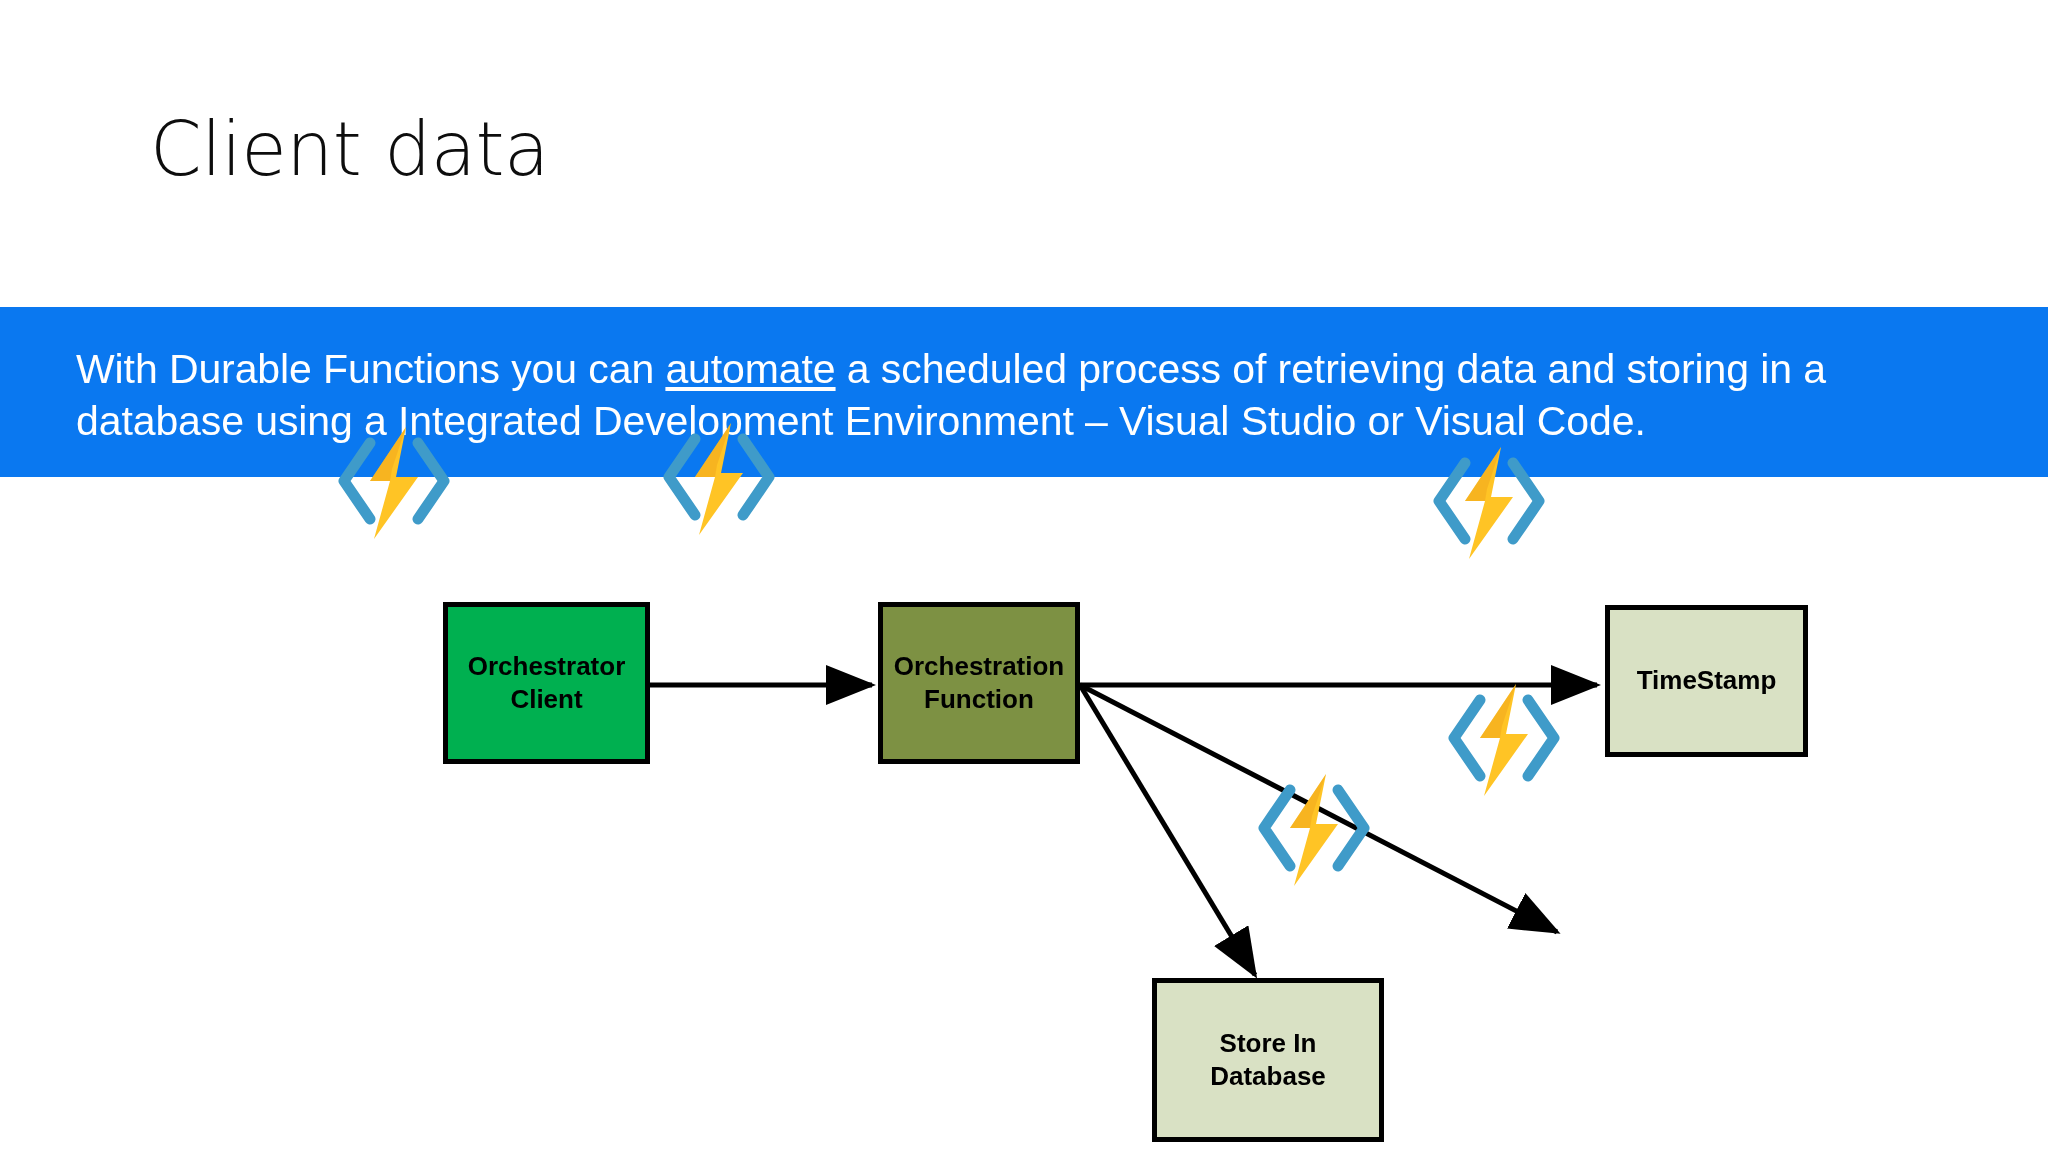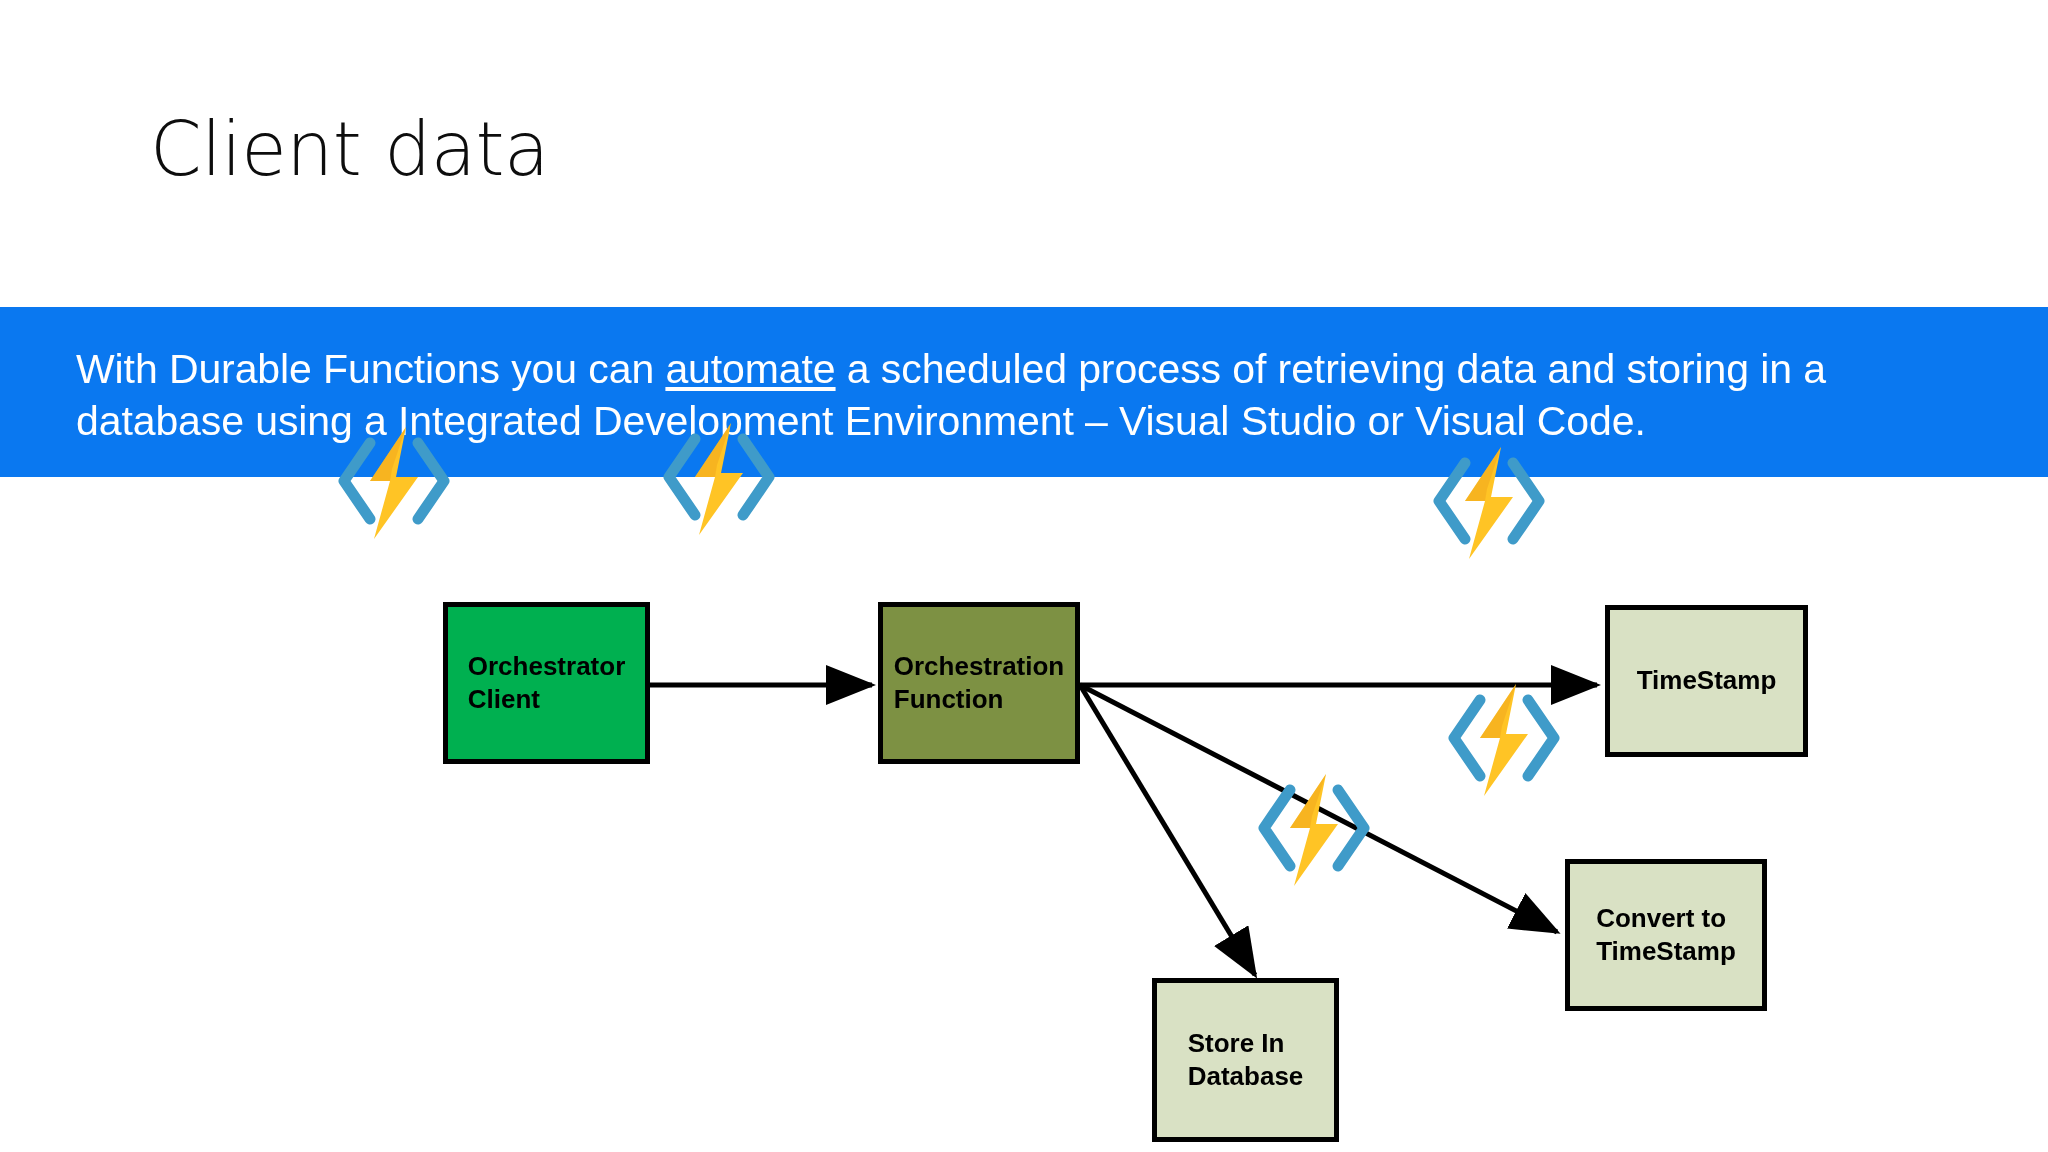--- a/index.html
+++ b/index.html
@@ -77,21 +77,21 @@
     pointer-events: none;
   }
 
   .node {
     position: absolute;
     border: 5px solid #000000;
     box-sizing: border-box;
     display: flex;
     align-items: center;
     justify-content: center;
-    text-align: left;
+    text-align: center;
     font-family: "Liberation Sans", sans-serif;
     font-weight: bold;
     font-size: 26px;
     line-height: 1.28;
     color: #000000;
     white-space: pre-line;
   }
   .node.green  { background: #00b050; }
   .node.olive  { background: #7d9143; }
   .node.sage   { background: #d9e1c4; }
@@ -178,20 +178,18 @@
     </span>
 
     <div class="node green" style="left:443px; top:125px; width:207px; height:162px;">Orchestrator
 Client</div>
 
     <div class="node olive" style="left:878px; top:125px; width:202px; height:162px;">Orchestration
 Function</div>
 
     <div class="node sage" style="left:1605px; top:128px; width:203px; height:152px;">TimeStamp</div>
 
-    <div class="node sage" style="left:1565px; top:382px; width:202px; height:152px;">Convert to
-TimeStamp</div>
 
-    <div class="node sage" style="left:1152px; top:501px; width:187px; height:164px;">Store In
+    <div class="node sage" style="left:1152px; top:501px; width:232px; height:164px;">Store In
 Database</div>
 
   </div>
 </div>
 
 </body></html>

